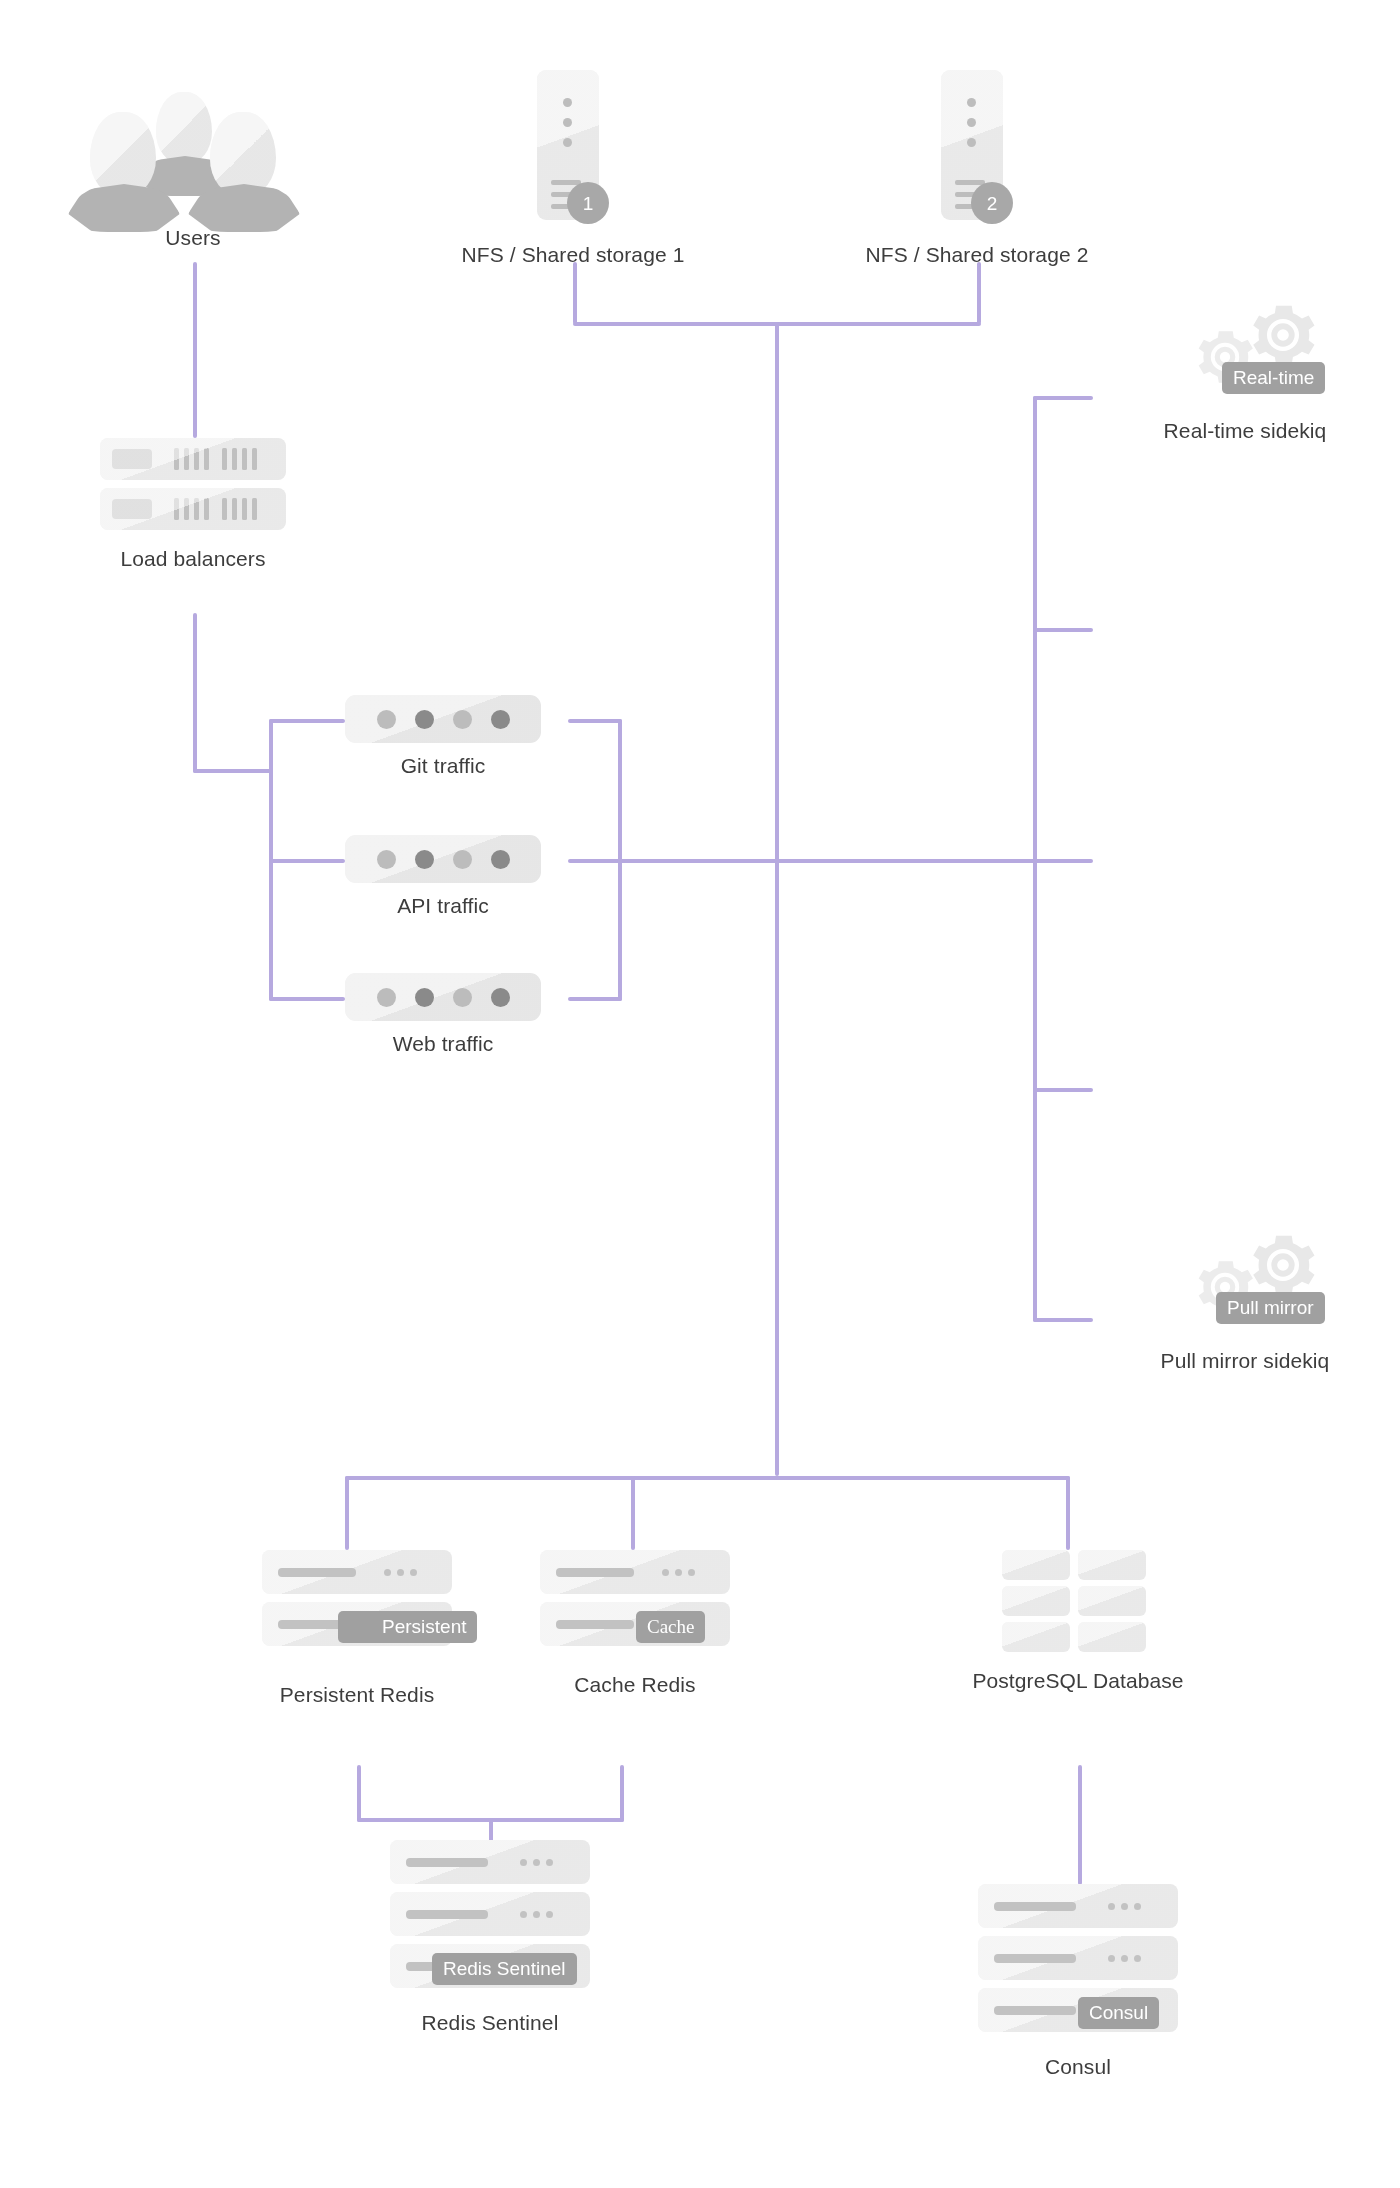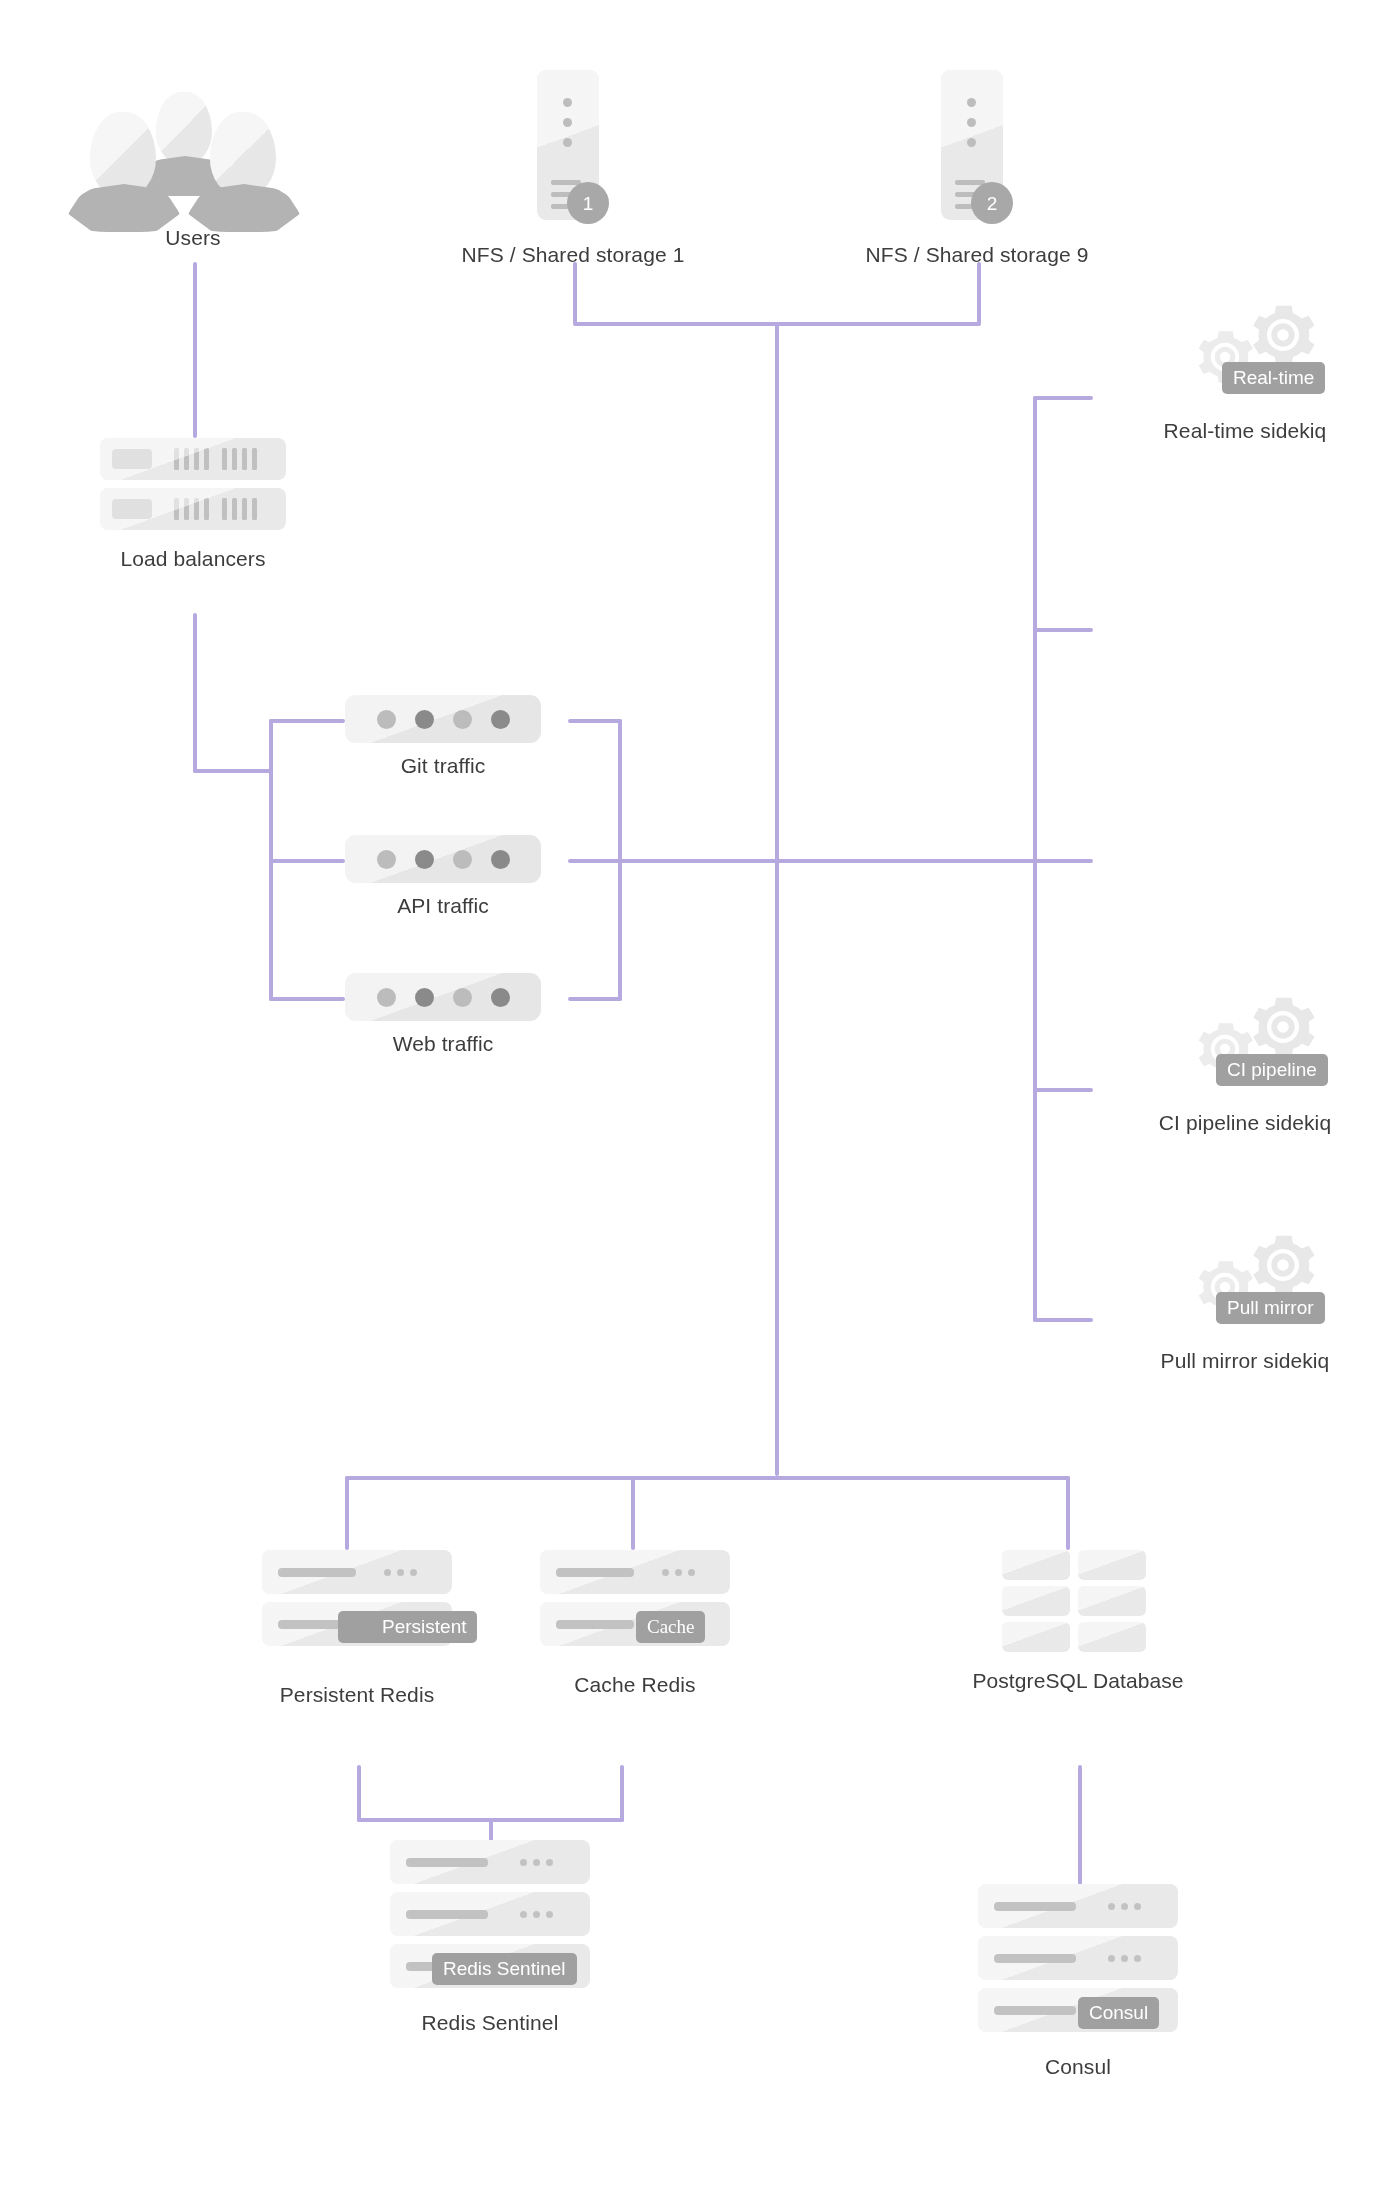--- a/index.html
+++ b/index.html
@@ -161,21 +161,21 @@
     <div class="storage">
       <div class="stor-box"></div>
       <div class="stor-dot" style="top:28px;"></div>
       <div class="stor-dot" style="top:48px;"></div>
       <div class="stor-dot" style="top:68px;"></div>
       <div class="stor-line" style="top:110px;"></div>
       <div class="stor-line" style="top:122px;"></div>
       <div class="stor-line" style="top:134px;"></div>
       <div class="stor-badge">2</div>
     </div>
-    <div class="node-label" style="margin-top:22px;">NFS / Shared storage 9</div>
+    <div class="node-label" style="margin-top:22px;">NFS / Shared storage 2</div>
   </div>
 
   <div class="node" style="left:100px;top:438px;width:186px;justify-content:flex-end;">
     <div class="lb">
       <div class="lb-row">
         <div class="lb-block"></div>
         <div class="lb-bars" style="left:74px;">
             <i></i>
             <i></i>
             <i></i>
@@ -247,34 +247,20 @@
       <i class="lt"></i>
         <i class="dk"></i>
         <i class="lt"></i>
         <i class="dk"></i>
     </div>
     <div class="node-label">Web traffic</div>
   </div>
 
 
 
-  <div class="node" style="left:1135px;top:992px;width:220px;">
-    <div class="gears">
-      <svg width="70" height="70" viewBox="0 0 24 24" style="left:98px;top:0;">
-        <path fill="#e8e8e8" d="M12 8a4 4 0 1 0 0 8 4 4 0 0 0 0-8Zm0 6a2 2 0 1 1 0-4 2 2 0 0 1 0 4Z"></path>
-        <path fill="#e8e8e8" d="M21 12a8.9 8.9 0 0 0-.2-1.8l2-1.5-2-3.4-2.3 1a9 9 0 0 0-3.1-1.8L15 2H9.6L9.2 4.5a9 9 0 0 0-3.1 1.8l-2.3-1-2 3.4 2 1.5a9 9 0 0 0 0 3.6l-2 1.5 2 3.4 2.3-1a9 9 0 0 0 3.1 1.8l.4 2.5H15l.4-2.5a9 9 0 0 0 3.1-1.8l2.3 1 2-3.4-2-1.5c.13-.6.2-1.2.2-1.8Zm-9 5.5A5.5 5.5 0 1 1 12 6.5a5.5 5.5 0 0 1 0 11Z"></path>
-      </svg>
-      <svg width="62" height="62" viewBox="0 0 24 24" style="left:44px;top:26px;">
-        <path fill="#ececec" d="M12 8a4 4 0 1 0 0 8 4 4 0 0 0 0-8Zm0 6a2 2 0 1 1 0-4 2 2 0 0 1 0 4Z"></path>
-        <path fill="#ececec" d="M21 12a8.9 8.9 0 0 0-.2-1.8l2-1.5-2-3.4-2.3 1a9 9 0 0 0-3.1-1.8L15 2H9.6L9.2 4.5a9 9 0 0 0-3.1 1.8l-2.3-1-2 3.4 2 1.5a9 9 0 0 0 0 3.6l-2 1.5 2 3.4 2.3-1a9 9 0 0 0 3.1 1.8l.4 2.5H15l.4-2.5a9 9 0 0 0 3.1-1.8l2.3 1 2-3.4-2-1.5c.13-.6.2-1.2.2-1.8Zm-9 5.5A5.5 5.5 0 1 1 12 6.5a5.5 5.5 0 0 1 0 11Z"></path>
-      </svg>
-      <div class="tag" style="left:66px;top:62px;">CI pipeline</div>
-    </div>
-    <div class="node-label" style="margin-top:14px;">CI pipeline sidekiq</div>
-  </div>
 
   <div class="node" style="left:1135px;top:1230px;width:220px;">
     <div class="gears">
       <svg width="70" height="70" viewBox="0 0 24 24" style="left:98px;top:0;">
         <path fill="#e8e8e8" d="M12 8a4 4 0 1 0 0 8 4 4 0 0 0 0-8Zm0 6a2 2 0 1 1 0-4 2 2 0 0 1 0 4Z"></path>
         <path fill="#e8e8e8" d="M21 12a8.9 8.9 0 0 0-.2-1.8l2-1.5-2-3.4-2.3 1a9 9 0 0 0-3.1-1.8L15 2H9.6L9.2 4.5a9 9 0 0 0-3.1 1.8l-2.3-1-2 3.4 2 1.5a9 9 0 0 0 0 3.6l-2 1.5 2 3.4 2.3-1a9 9 0 0 0 3.1 1.8l.4 2.5H15l.4-2.5a9 9 0 0 0 3.1-1.8l2.3 1 2-3.4-2-1.5c.13-.6.2-1.2.2-1.8Zm-9 5.5A5.5 5.5 0 1 1 12 6.5a5.5 5.5 0 0 1 0 11Z"></path>
       </svg>
       <svg width="62" height="62" viewBox="0 0 24 24" style="left:44px;top:26px;">
         <path fill="#ececec" d="M12 8a4 4 0 1 0 0 8 4 4 0 0 0 0-8Zm0 6a2 2 0 1 1 0-4 2 2 0 0 1 0 4Z"></path>
         <path fill="#ececec" d="M21 12a8.9 8.9 0 0 0-.2-1.8l2-1.5-2-3.4-2.3 1a9 9 0 0 0-3.1-1.8L15 2H9.6L9.2 4.5a9 9 0 0 0-3.1 1.8l-2.3-1-2 3.4 2 1.5a9 9 0 0 0 0 3.6l-2 1.5 2 3.4 2.3-1a9 9 0 0 0 3.1 1.8l.4 2.5H15l.4-2.5a9 9 0 0 0 3.1-1.8l2.3 1 2-3.4-2-1.5c.13-.6.2-1.2.2-1.8Zm-9 5.5A5.5 5.5 0 1 1 12 6.5a5.5 5.5 0 0 1 0 11Z"></path>

